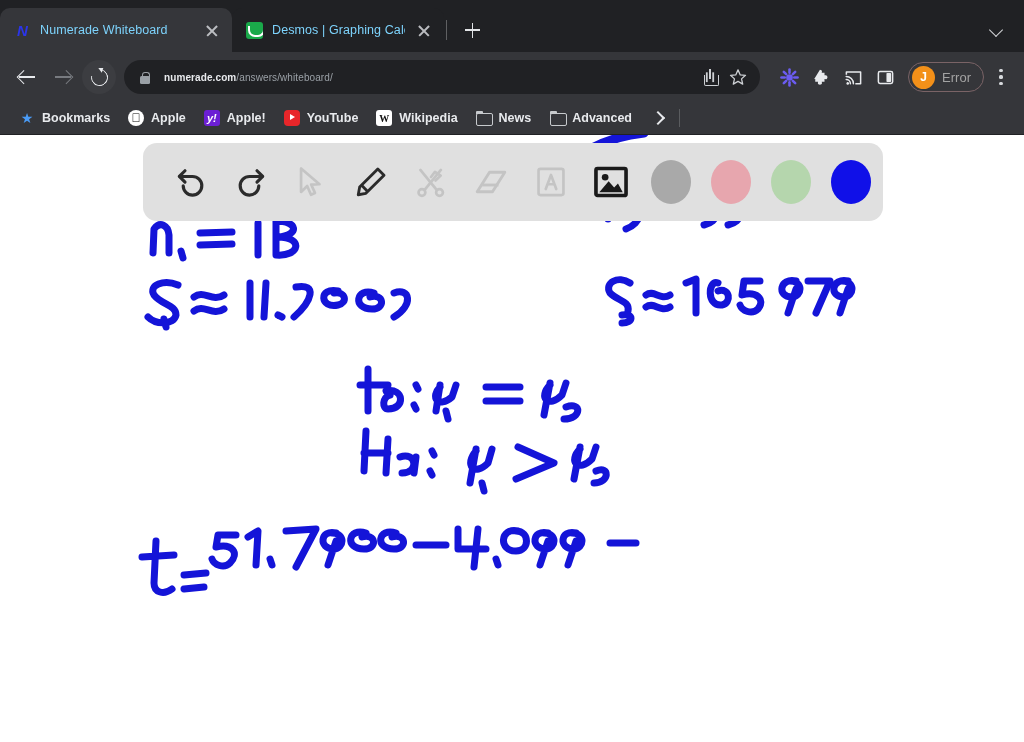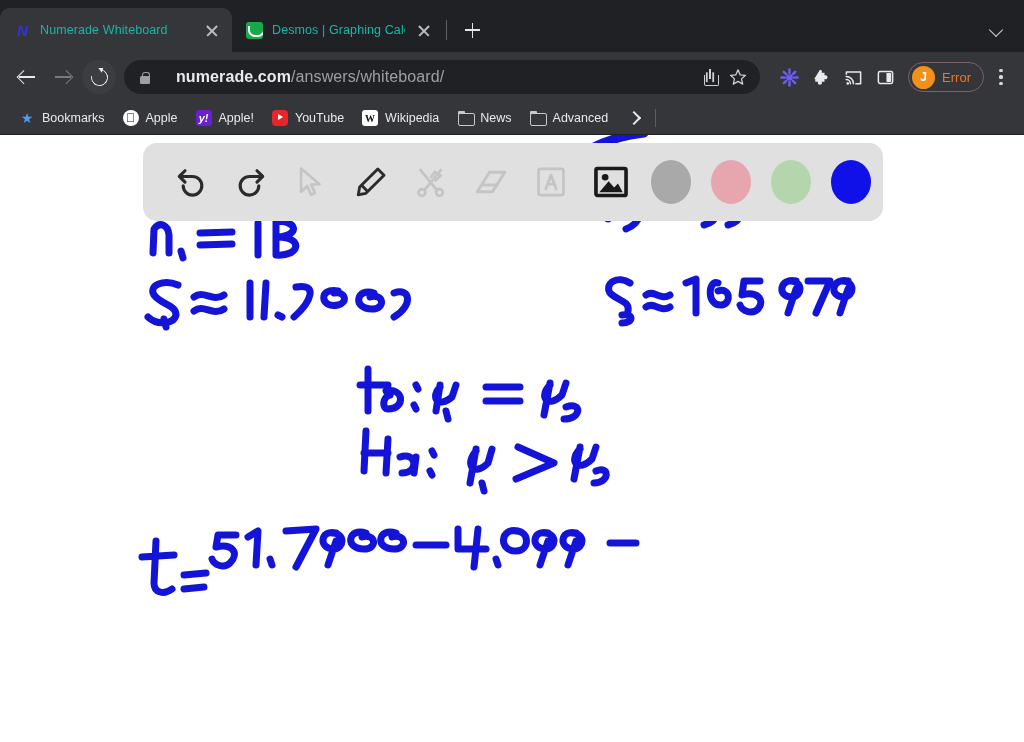--- a/index.html
+++ b/index.html
@@ -28,21 +28,21 @@
     display: flex; align-items: center; justify-content: center;
     font-size: 12px; font-weight: bold; overflow: hidden;
   }
   .fav-numerade { background: transparent; color: #2b35e8; font-size: 15px; font-weight: 800; font-style: italic; }
   .fav-desmos { background: #1aa94a; position: relative; }
   .fav-desmos::after {
     content: ""; position: absolute; left: 2px; top: 4px; width: 13px; height: 9px;
     border: 2px solid #ffffff; border-top: none; border-radius: 0 0 7px 7px;
   }
   .tab-title {
-    color: #14b8a6; font-size: 12.5px; white-space: nowrap;
+    color: #7dd3fc; font-size: 12.5px; white-space: nowrap;
     overflow: hidden; flex: 1 1 auto; letter-spacing: .1px;
   }
   .tab-close {
     width: 20px; height: 20px; flex: 0 0 20px; position: relative; opacity: .92;
   }
   .tab-close::before, .tab-close::after {
     content: ""; position: absolute; left: 3px; top: 9.5px; width: 14px; height: 1.6px;
     background: #c8cace;
   }
   .tab-close::before { transform: rotate(45deg); }
@@ -104,21 +104,21 @@
   }
   .lock-ico { width: 14px; height: 14px; flex: 0 0 14px; position: relative; margin-right: 12px; }
   .lock-ico::before {
     content: ""; position: absolute; left: 2px; top: 6px; width: 10px; height: 7.5px;
     background: #9aa0a6; border-radius: 1.5px;
   }
   .lock-ico::after {
     content: ""; position: absolute; left: 4.2px; top: 1.5px; width: 5.6px; height: 6px;
     border: 1.6px solid #9aa0a6; border-bottom: none; border-radius: 3px 3px 0 0;
   }
-  .url { font-size: 16px; white-space: nowrap; overflow: hidden; flex: 1 1 auto; letter-spacing: .1px; margin-left: 12px; }
+  .url { font-size: 10px; white-space: nowrap; overflow: hidden; flex: 1 1 auto; letter-spacing: .1px; }
   .url .host { color: #e8eaed; font-weight: 600; }
   .url .path { color: #9aa0a6; }
   .share-ico { width: 16px; height: 17px; position: relative; }
   .share-ico::before {
     content: ""; position: absolute; left: 1.5px; top: 6px; width: 13px; height: 10px;
     border: 1.6px solid #cdd0d4; border-top: none; border-radius: 0 0 2px 2px;
   }
   .share-ico::after {
     content: ""; position: absolute; left: 7.2px; top: 0px; width: 1.6px; height: 10px;
     background: #cdd0d4;
@@ -130,32 +130,32 @@
   .profile-pill {
     display: flex; align-items: center; gap: 7px; height: 30px;
     border: 1px solid #7a6366; border-radius: 16px; padding: 0 12px 0 3px;
     margin-left: 6px;
   }
   .avatar {
     width: 23px; height: 23px; border-radius: 50%; background: #f39019;
     color: #ffffff; font-size: 12px; font-weight: 600;
     display: flex; align-items: center; justify-content: center;
   }
-  .profile-label { color: #f97316; font-size: 13px; }
+  .profile-label { color: #a3a3a3; font-size: 13px; }
   .kebab { width: 26px; height: 30px; display: flex; flex-direction: column;
     align-items: center; justify-content: center; gap: 3.2px; margin-left: 2px; }
   .kebab i { width: 3.2px; height: 3.2px; border-radius: 50%; background: #d7dadd; display: block; }
 
   
   .bookmarks {
     height: 32px; background: #35363a; display: flex; align-items: center;
     padding: 0 10px; gap: 0px; position: relative; font-size: 12.5px;
   }
   .bm { display: flex; align-items: center; gap: 7px; padding: 4px 9px; border-radius: 5px; white-space: nowrap; }
-  .bm-label { color: #e8eaed; }
+  .bm-label { color: #e8eaed; font-weight: bold; }
   .bm-ico { width: 16px; height: 16px; flex: 0 0 16px; display: flex; align-items: center; justify-content: center; border-radius: 3px; }
   .ico-star { color: #4a9bf5; font-size: 14px; }
   .ico-apple { background: #ffffff; border-radius: 50%; color: #000; font-size: 12px; display:flex; align-items:center; justify-content:center; }
   .ico-yahoo { background: #6b1fd4; color: #fff; font-weight: 700; font-size: 11px; font-style: italic; }
   .ico-youtube { background: #e8262a; border-radius: 4px; position: relative; }
   .ico-youtube::after { content: ""; position: absolute; left: 6px; top: 4.4px;
     border-left: 5.5px solid #fff; border-top: 3.6px solid transparent; border-bottom: 3.6px solid transparent; }
   .ico-wiki { background: #ffffff; color: #111; font-weight: 700; font-size: 10px; font-family: "Liberation Serif", serif; }
   .ico-folder { position: relative; }
   .ico-folder::before {

